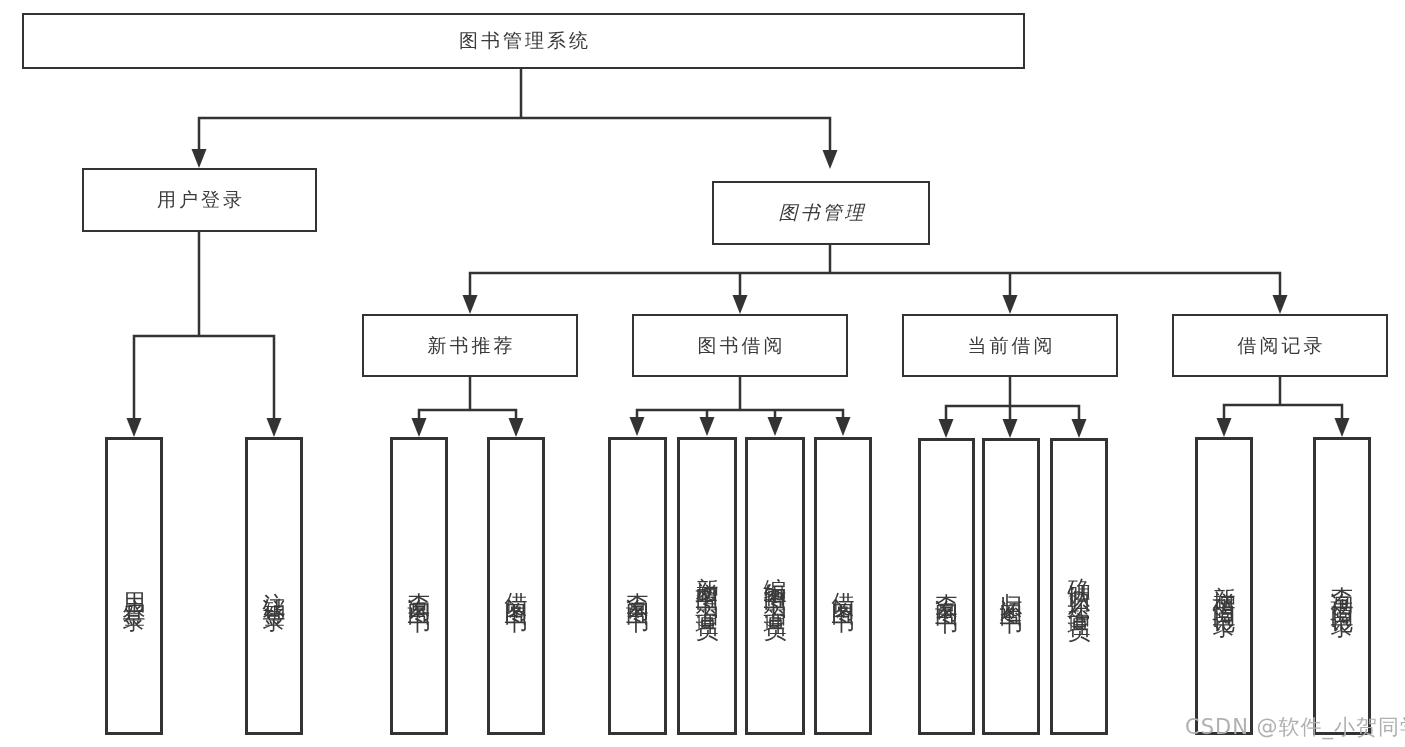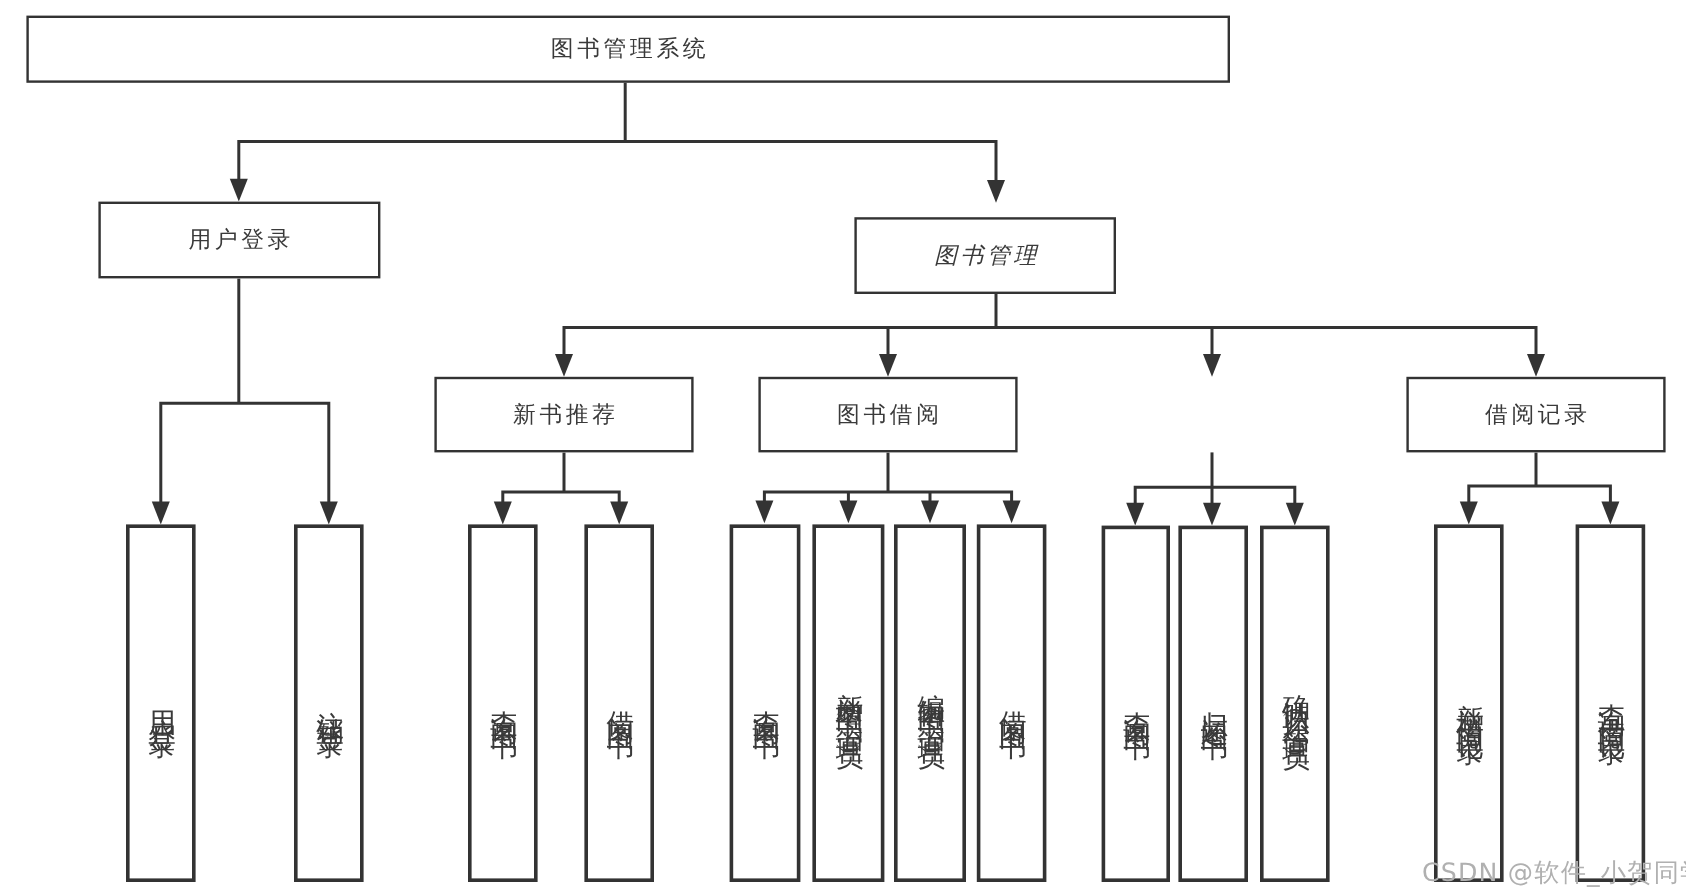--- a/index.html
+++ b/index.html
@@ -144,20 +144,23 @@
   <div class="box lvl2-b">
     <span class="h-label">图书管理</span>
   </div>
 
   <div class="box lvl3 g1">
     <span class="h-label">新书推荐</span>
   </div>
   <div class="box lvl3 g2">
     <span class="h-label">图书借阅</span>
   </div>
+  <div class="box lvl3 g3">
+    <span class="h-label">当前借阅</span>
+  </div>
   <div class="box lvl3 g4">
     <span class="h-label">借阅记录</span>
   </div>
 
   <div class="box leaf lf-1">
     <span class="v">用户登录</span>
   </div>
   <div class="box leaf lf-2">
     <span class="v">注销登录</span>
   </div>

